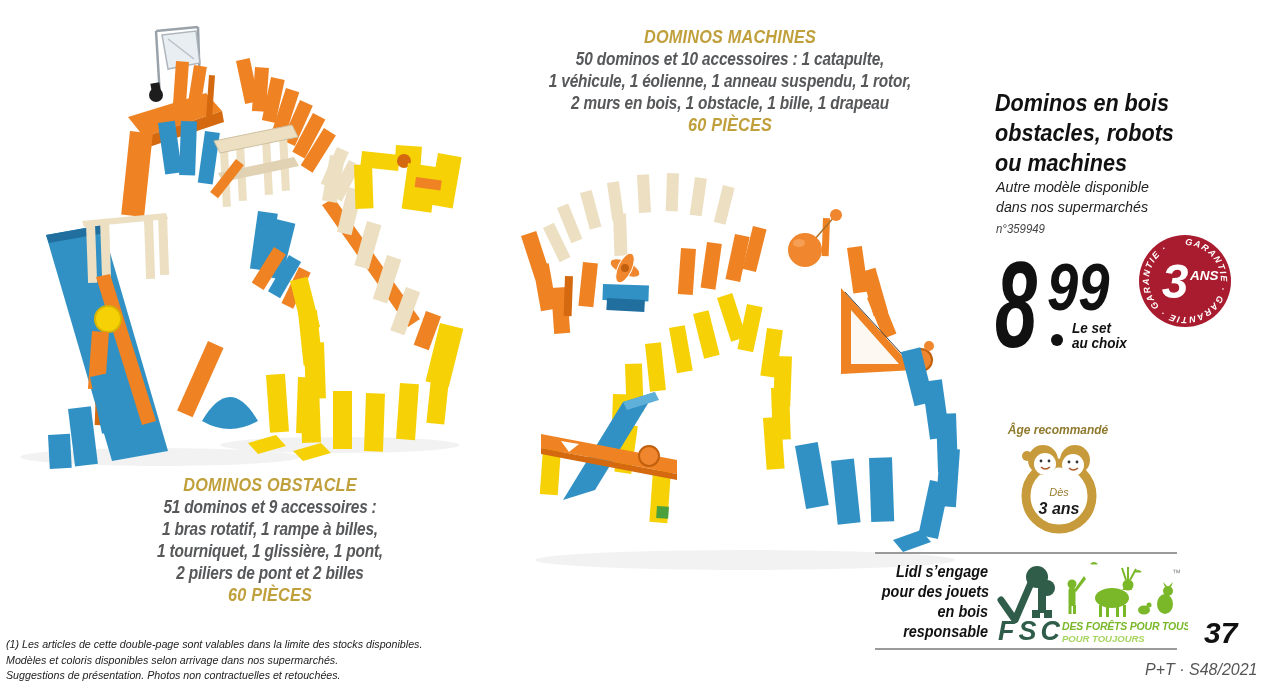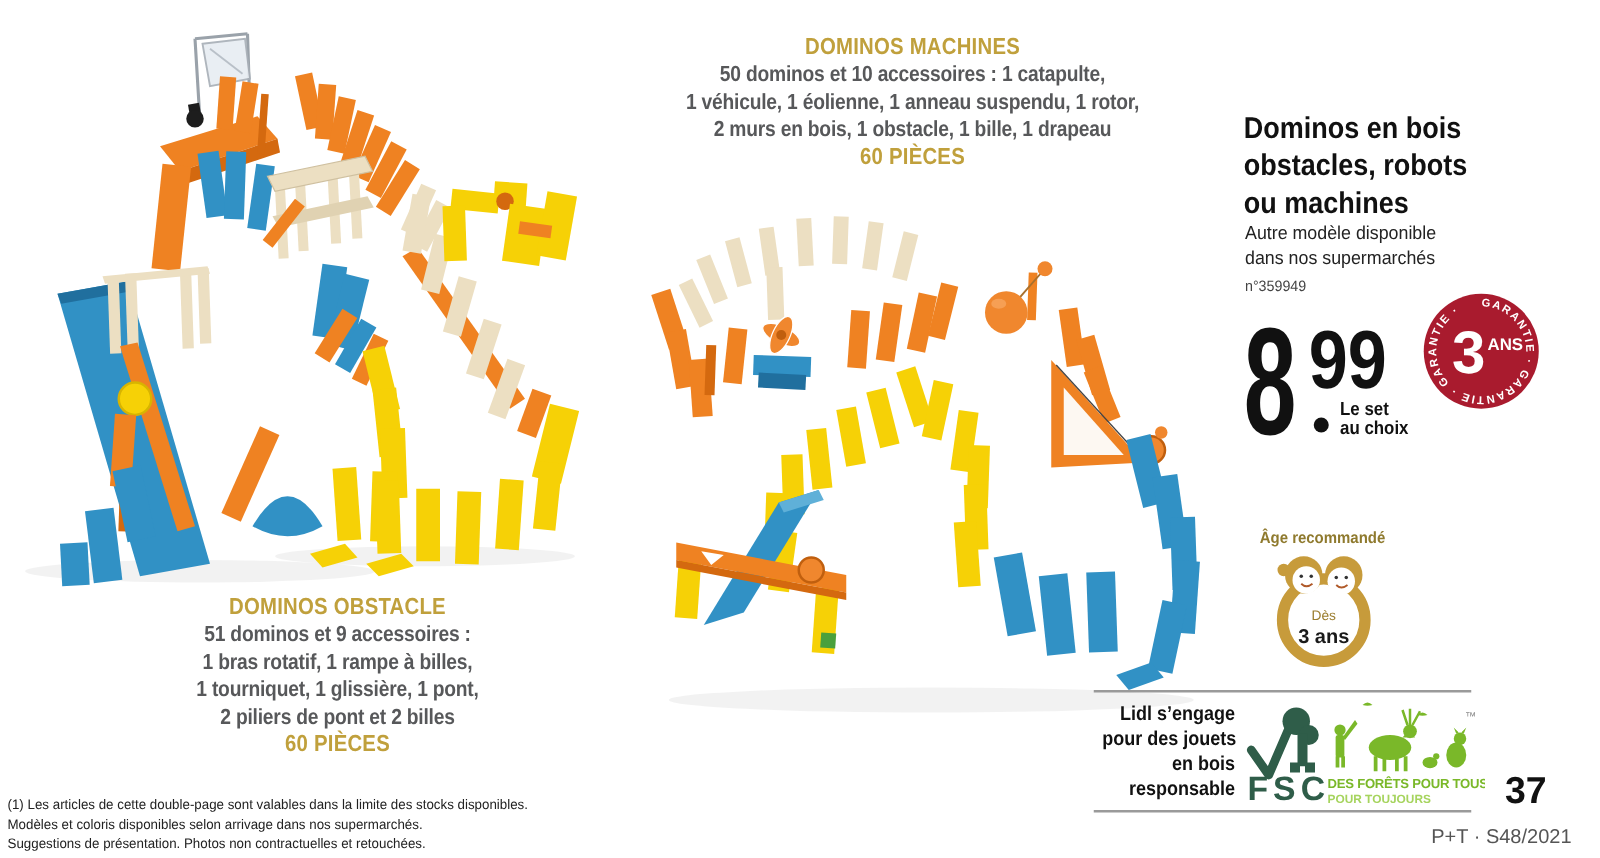--- a/index.html
+++ b/index.html
@@ -1,17 +1,17 @@
 <!DOCTYPE html>
 <html><head>
 <meta charset="utf-8">
 <style>
   html,body{margin:0;padding:0;background:#ffffff;}
   .page{position:relative;width:1280px;height:686px;background:#fff;overflow:hidden;
-        font-family:"Liberation Sans", sans-serif;color:#1a1a1a;}
+        font-family:"Liberation Sans", sans-serif;color:#1a1a1a;font-style:italic;}
   .abs{position:absolute;}
   
   .tblock{text-align:center;font-weight:bold;line-height:22px;transform:scaleX(.88);transform-origin:50% 0;}
   .tblock .gold{color:#c0a03c;font-size:18.5px;letter-spacing:.2px;}
   .tblock .gray{color:#57585a;font-size:17.5px;letter-spacing:-.2px;}
   
   .prod-title{font-size:24px;font-weight:bold;line-height:30px;color:#111;
               transform:scaleX(.9);transform-origin:0 0;white-space:nowrap;}
   .prod-avail{font-size:15px;line-height:19.5px;color:#222;transform:scaleX(.95);transform-origin:0 0;white-space:nowrap;}
   .prod-ref{font-size:12px;color:#444;margin-top:4px;}

